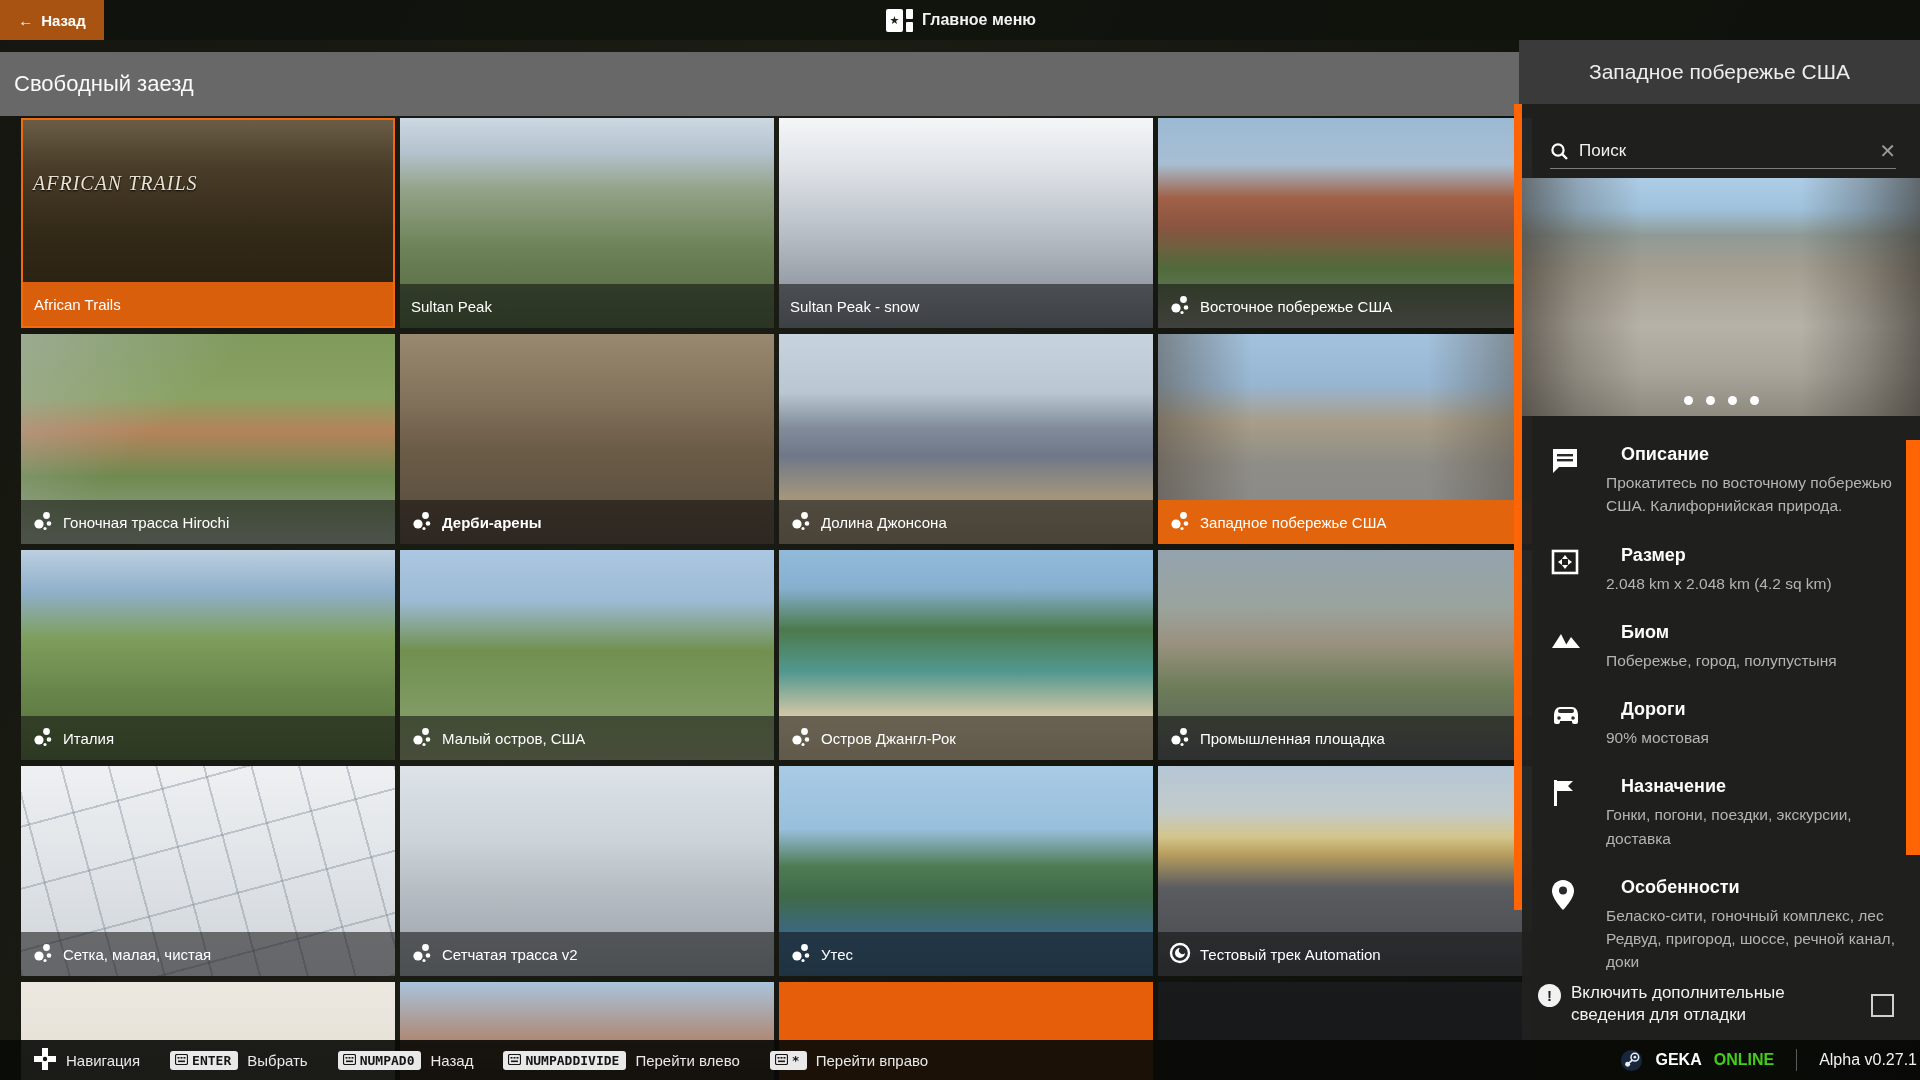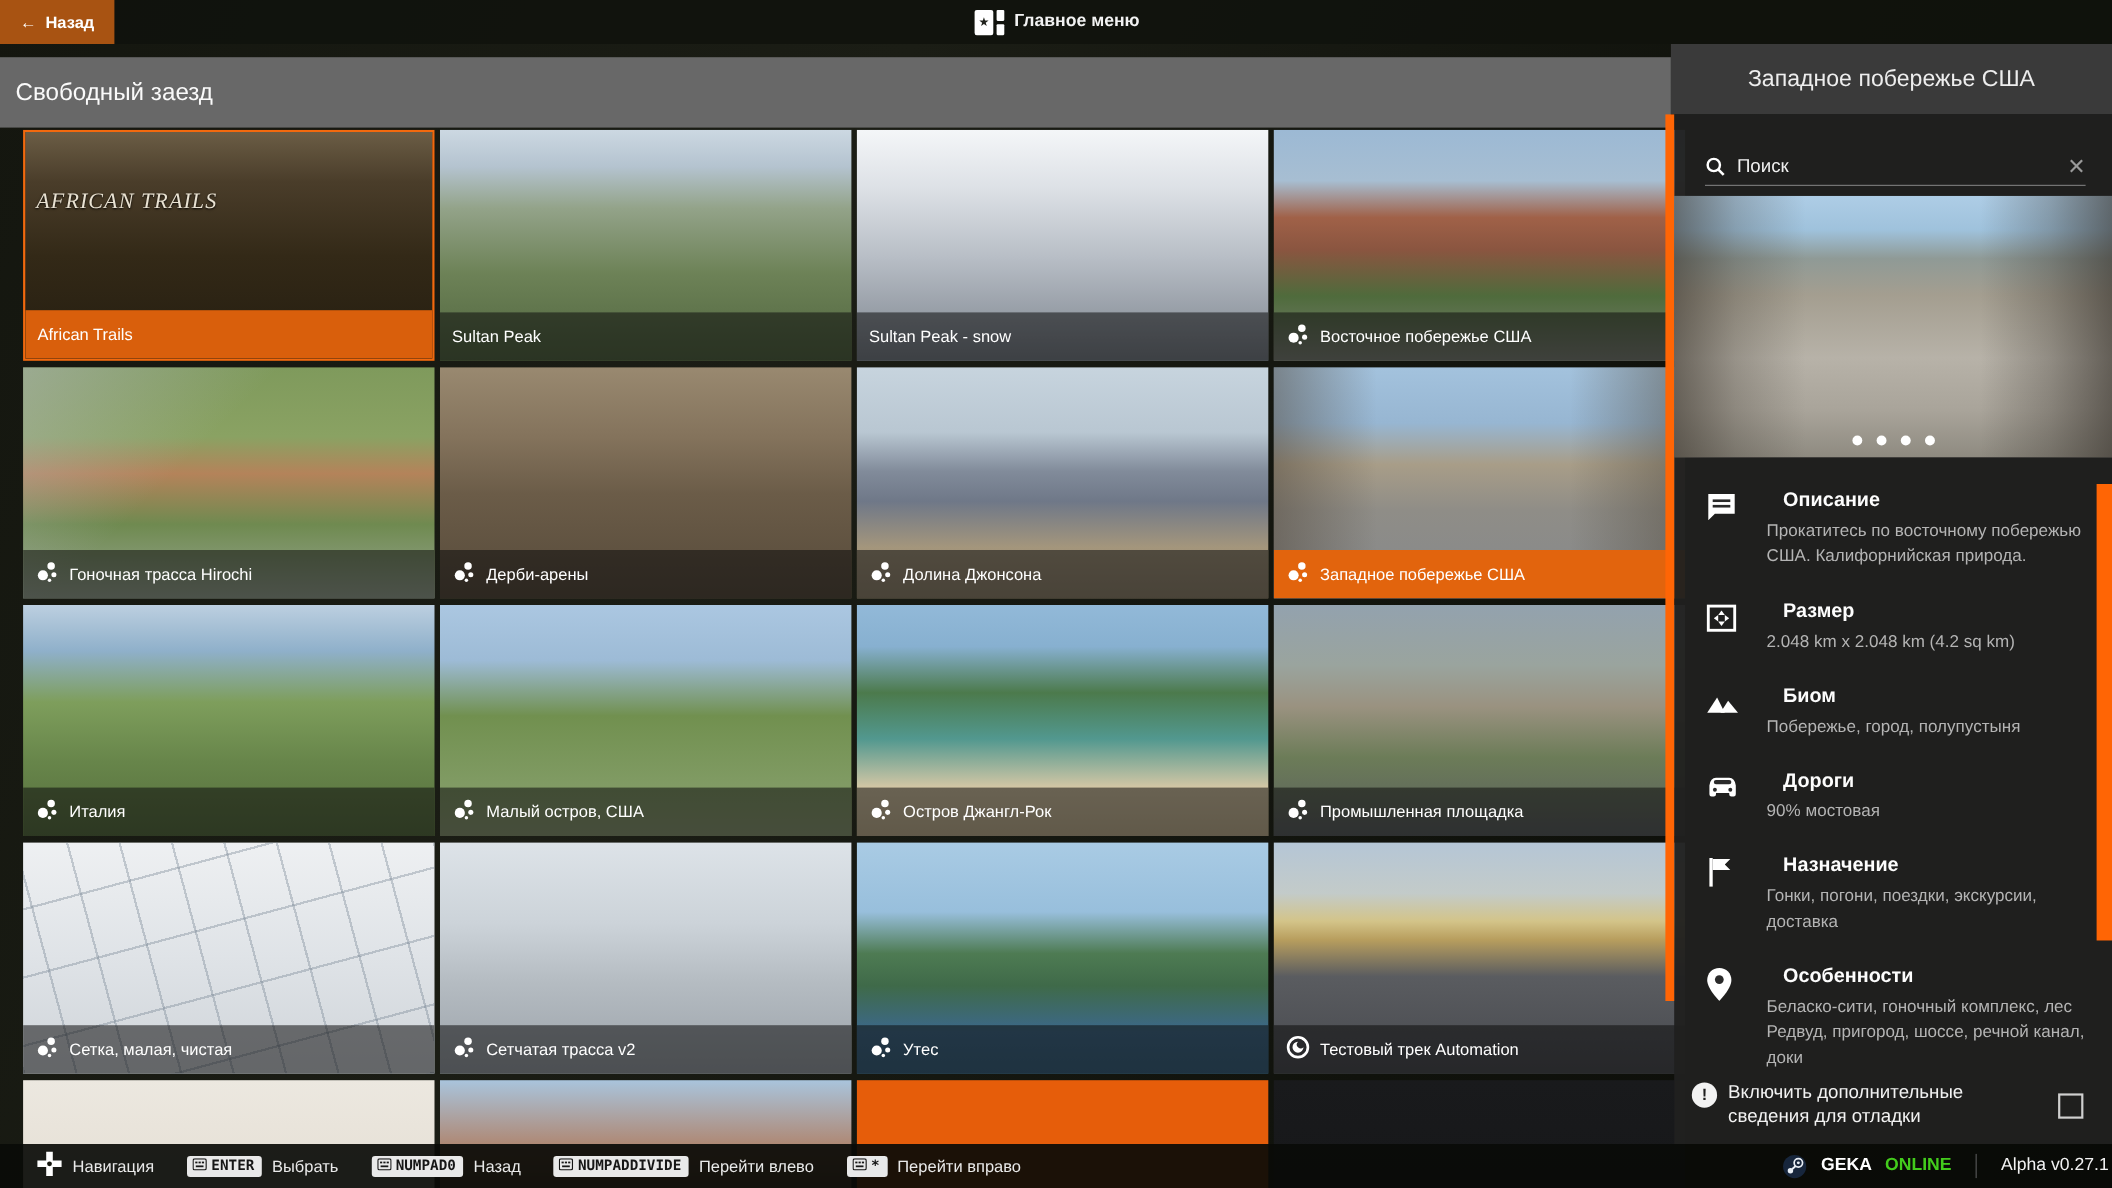--- a/index.html
+++ b/index.html
@@ -130,21 +130,21 @@
       <div class="label-bar">
         <span><svg class="lv-icon" viewBox="0 0 22 22">
             <circle cx="7" cy="14" r="4.6" fill="#fff"></circle>
             <circle cx="14.5" cy="5.5" r="3.4" fill="#fff"></circle>
             <circle cx="17" cy="13.5" r="2.3" fill="#fff"></circle>
             <circle cx="13" cy="18.5" r="1.6" fill="#fff"></circle>
           </svg></span>
         <span>Гоночная трасса Hirochi</span>
       </div>
     </div>
-    <div class="tile" style="background: linear-gradient(rgb(153, 137, 112) 0%, rgb(132, 115, 92) 30%, rgb(107, 92, 72) 55%, rgb(86, 74, 58) 100%);">
+    <div class="tile" style="background: linear-gradient(rgb(153, 137, 112) 0%, rgb(132, 115, 92) 30%, rgb(107, 92, 72) 55%, rgb(86, 74, 58) 100%); font-weight: bold;">
       <div class="label-bar">
         <span><svg class="lv-icon" viewBox="0 0 22 22">
             <circle cx="7" cy="14" r="4.6" fill="#fff"></circle>
             <circle cx="14.5" cy="5.5" r="3.4" fill="#fff"></circle>
             <circle cx="17" cy="13.5" r="2.3" fill="#fff"></circle>
             <circle cx="13" cy="18.5" r="1.6" fill="#fff"></circle>
           </svg></span>
         <span>Дерби-арены</span>
       </div>
     </div>

